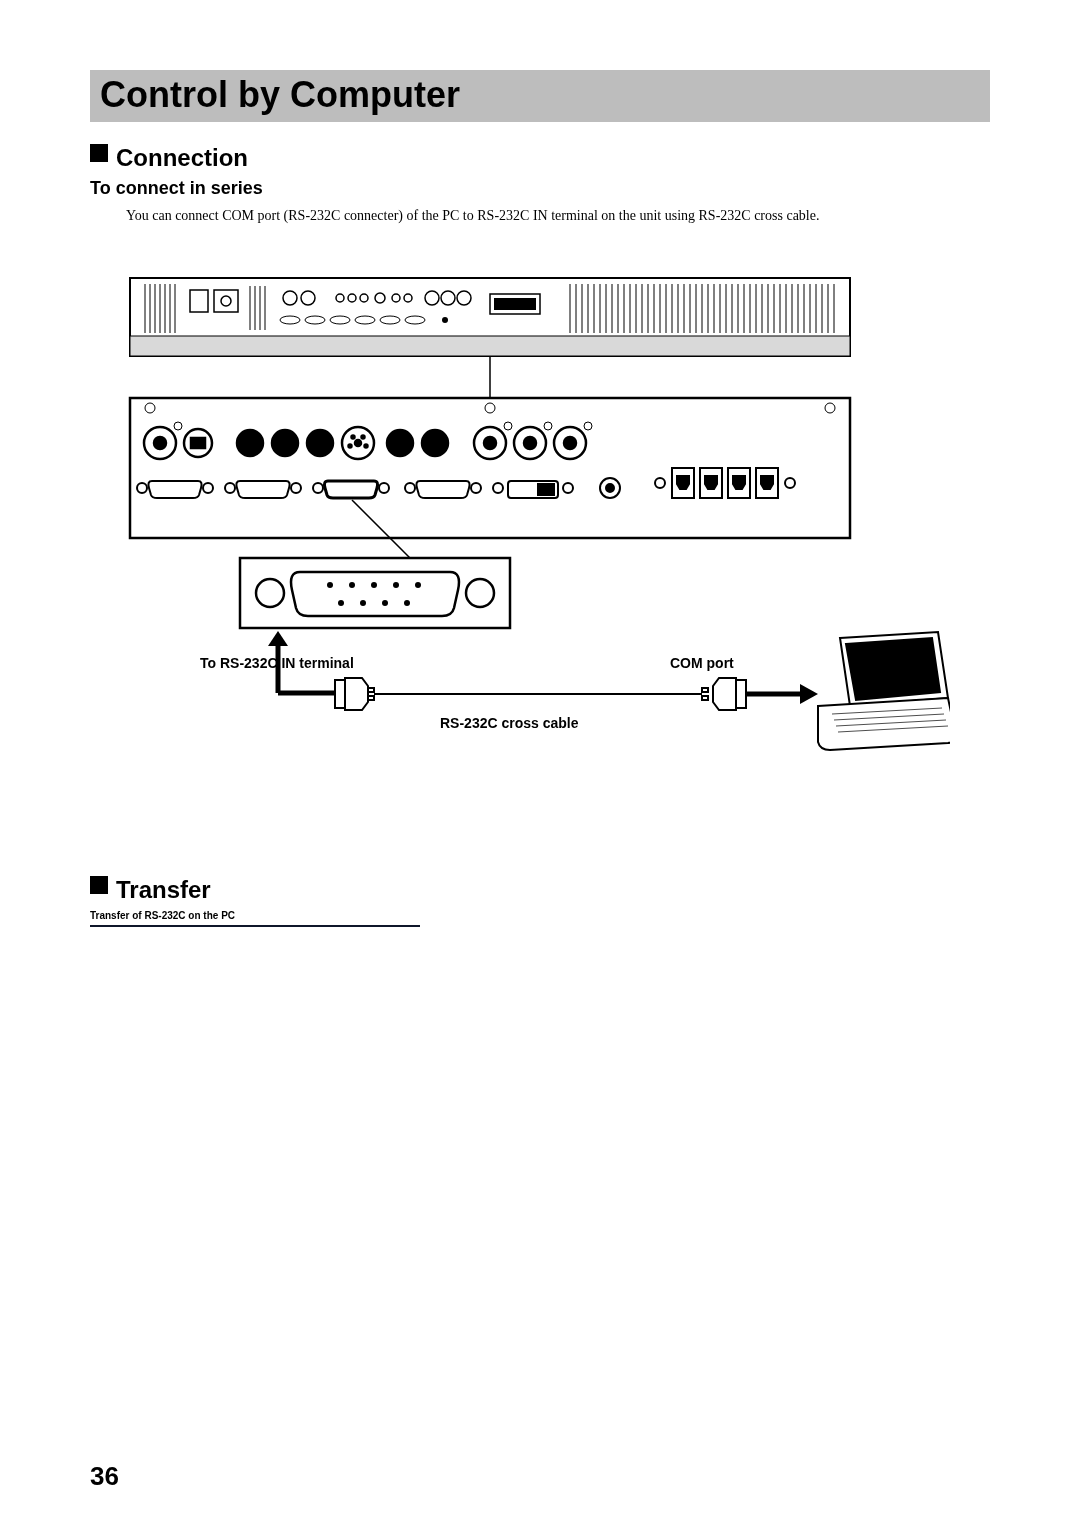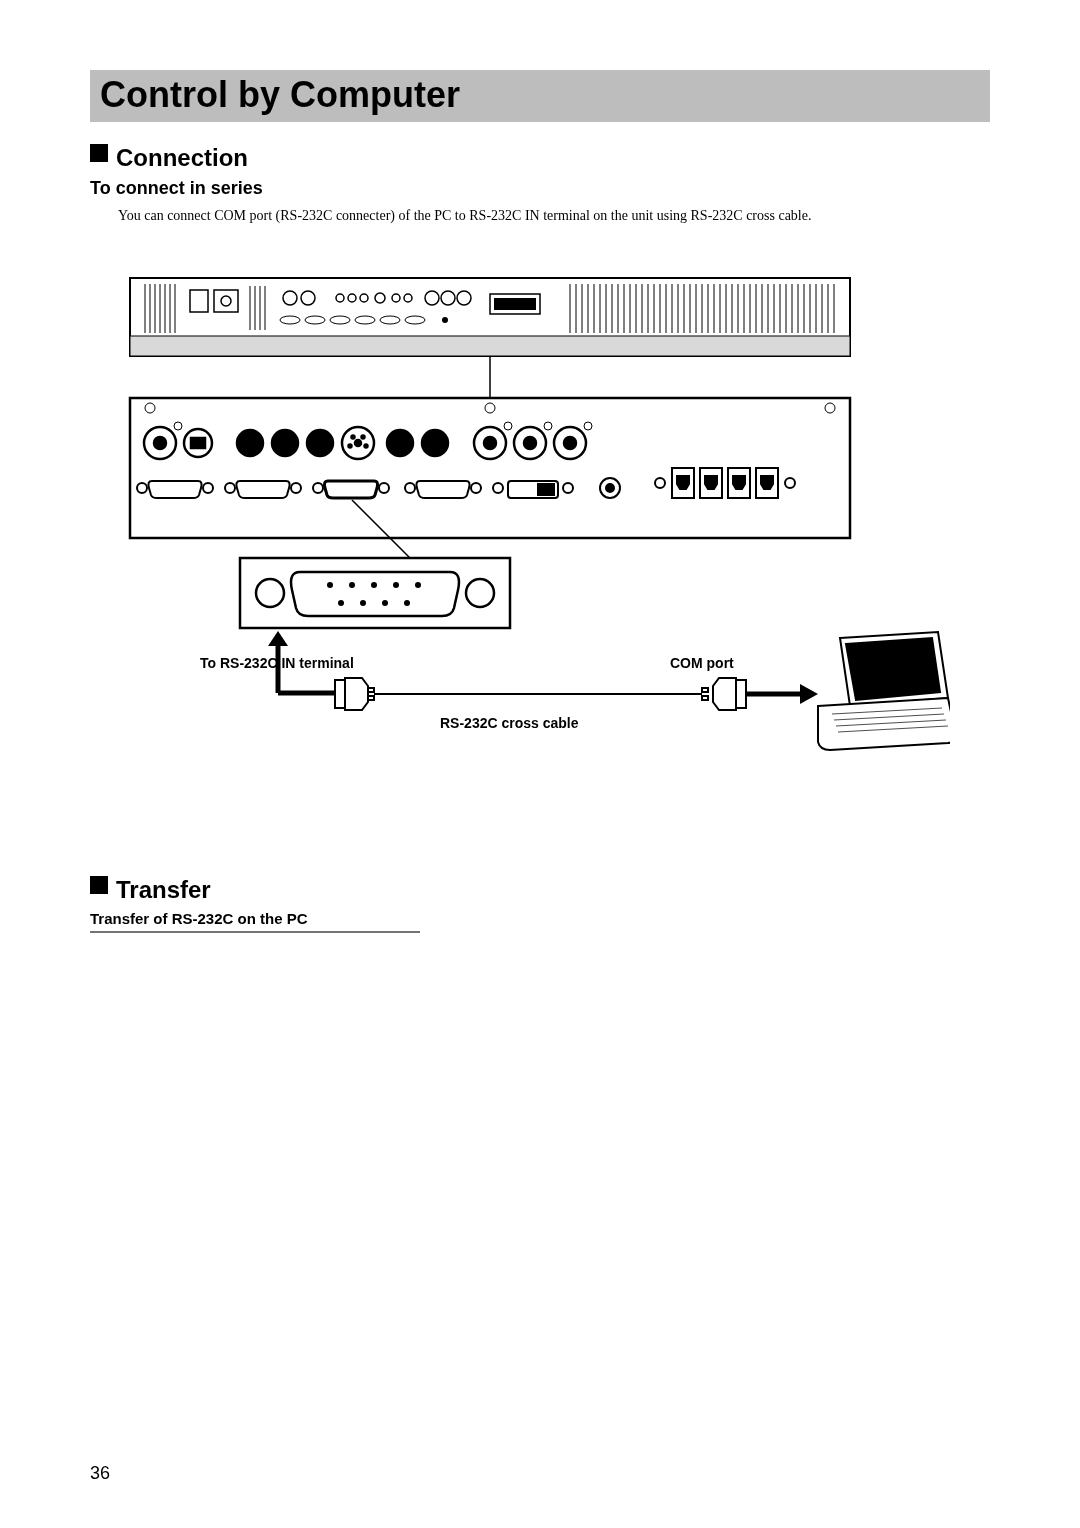--- a/index.html
+++ b/index.html
@@ -42,61 +42,61 @@
     margin-right: 8px;
   }
   .sub-heading {
     font-size: 18px;
     font-weight: bold;
     margin: 6px 0 8px 0;
   }
   .body-text {
     font-size: 14px;
     font-family: Georgia, 'Times New Roman', serif;
-    margin: 0 0 10px 28px;
+    margin: 0 0 10px 36px;
     line-height: 1.35;
   }
   .diagram-area {
     width: 100%;
     margin-top: 12px;
   }
   .diagram-area svg {
     display: block;
   }
   .diagram-label {
     font-size: 14px;
     font-weight: bold;
     font-family: Arial, sans-serif;
   }
   .table-title {
-    font-size: 15px;
-    font-weight: bold;
-    border-bottom: 2px solid #737373;
+    font-size: 10px;
+    font-weight: bold;
+    border-bottom: 2px solid #0f172a;
     padding-bottom: 4px;
     width: 330px;
   }
   table.settings {
     border-collapse: collapse;
     width: 330px;
     font-family: Georgia, 'Times New Roman', serif;
     font-size: 15px;
   }
   table.settings td {
     border-bottom: 1px solid #000;
     padding: 3px 6px;
   }
   table.settings td:first-child {
     width: 140px;
   }
   .page-number {
     position: absolute;
-    bottom: 44px;
+    bottom: 36px;
     left: 90px;
-    font-size: 18px;
-    font-weight: normal;
+    font-size: 26px;
+    font-weight: bold;
   }
 </style>
 </head>
 <body>
 
 <div class="page">
 
   <div class="title-bar">
     <h1>Control by Computer</h1>
   </div>

